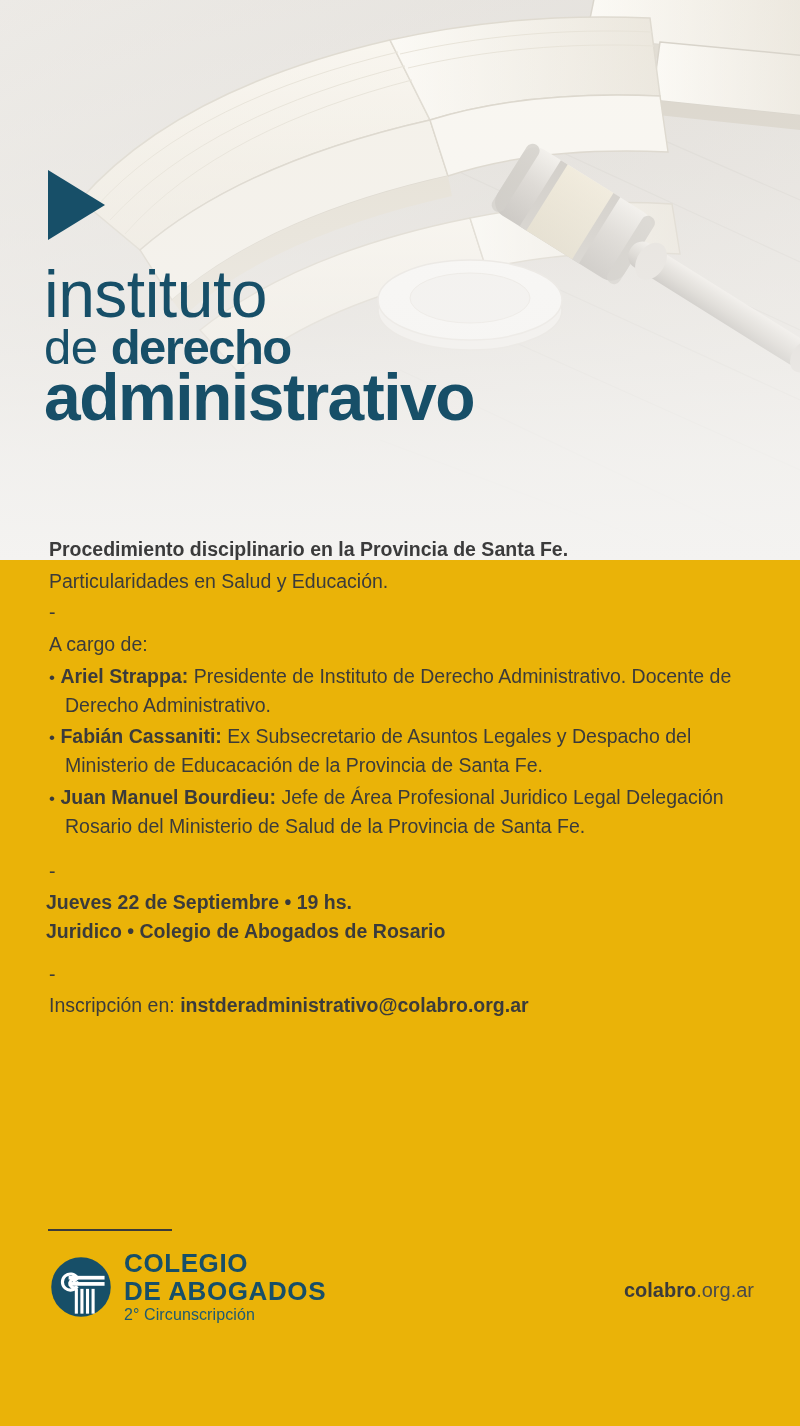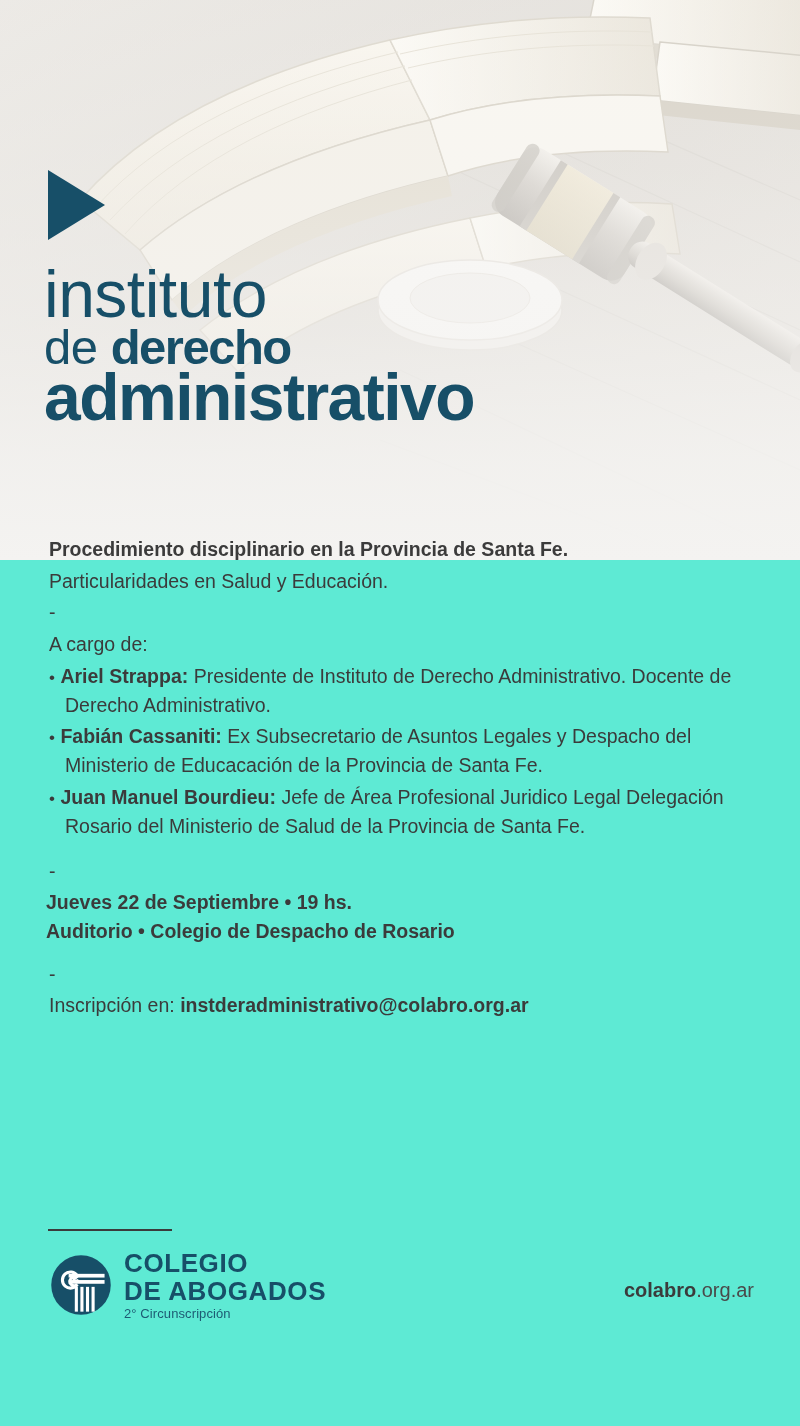--- a/index.html
+++ b/index.html
@@ -8,21 +8,21 @@
     width: 800px;
     height: 1426px;
     background: #f4f3f1;
     font-family: "Liberation Sans", sans-serif;
   }
 
   .poster {
     position: relative;
     width: 800px;
     height: 1426px;
-    background: #5eead4;
+    background: #eab308;
     overflow: hidden;
   }
 
   
   .bg-photo {
     position: absolute;
     top: 0; left: 0;
     width: 800px;
     height: 560px;
     overflow: hidden;
@@ -133,21 +133,21 @@
   .logo-words .lw1,
   .logo-words .lw2 {
     display: block;
     font-size: 26px;
     font-weight: 700;
     letter-spacing: 0.6px;
   }
   .logo-words .lw2 { margin-top: 2px; }
   .logo-words .lw3 {
     display: block;
-    font-size: 13px;
+    font-size: 16px;
     font-weight: 400;
     letter-spacing: 0.1px;
     margin-top: 3px;
     color: #1d5a73;
   }
 
   .site-url {
     position: absolute;
     right: 46px;
     top: 29px;
@@ -266,21 +266,21 @@
     <p class="speaker"><span class="bullet">•</span> <span class="name">Ariel Strappa:</span><span> Presidente de Instituto de Derecho Administrativo. Docente de Derecho Administrativo.</span></p>
 
     <p class="speaker"><span class="bullet">•</span> <span class="name">Fabián Cassaniti:</span><span> Ex Subsecretario de Asuntos Legales y Despacho del Ministerio de Educacación de la Provincia de Santa Fe.</span></p>
 
     <p class="speaker"><span class="bullet">•</span> <span class="name">Juan Manuel Bourdieu:</span><span> Jefe de Área Profesional Juridico Legal Delegación Rosario del Ministerio de Salud de la Provincia de Santa Fe.</span></p>
 
     <p class="dash" style="margin-top:16px">-</p>
 
     <div class="event-block">
       <span class="evline">Jueves 22 de Septiembre • 19 hs.</span>
-      <span class="evline">Auditorio • Colegio de Despacho de Rosario</span>
+      <span class="evline">Juridico • Colegio de Abogados de Rosario</span>
     </div>
 
     <p class="dash" style="margin-top:14px">-</p>
 
     <p class="reg-line"><span>Inscripción en: </span><span class="email">instderadministrativo@colabro.org.ar</span></p>
   </div>
 
   <div class="divider"></div>
 
   <div class="footer">

